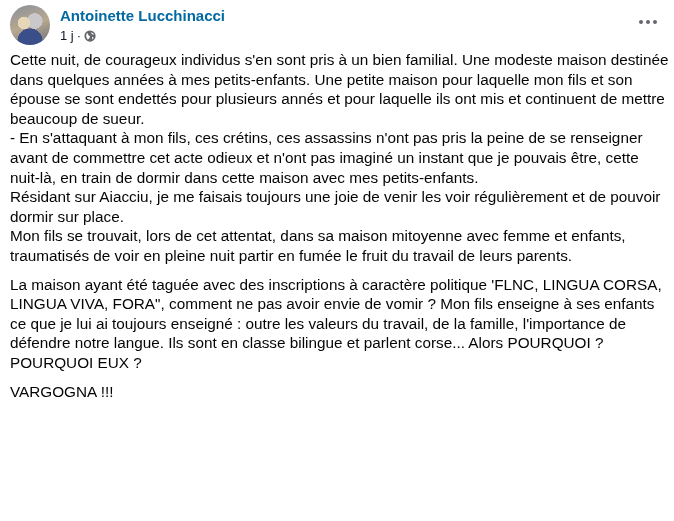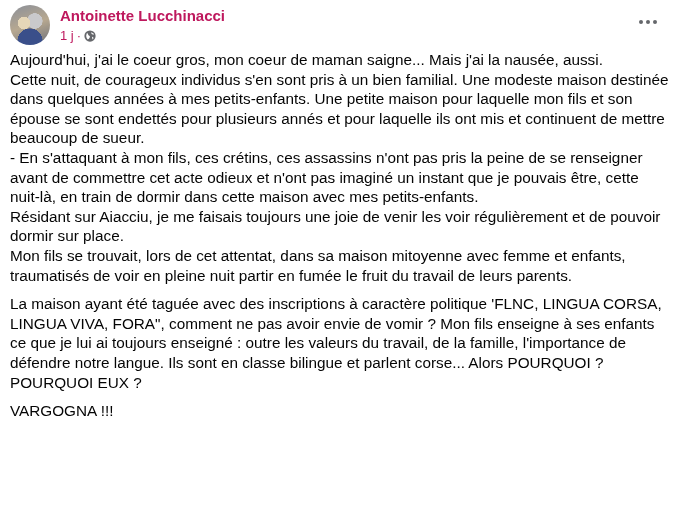--- a/index.html
+++ b/index.html
@@ -5,22 +5,22 @@
   html, body { margin: 0; padding: 0; background: #ffffff; }
   body { width: 674px; height: 521px; overflow: hidden; font-family: "Liberation Sans", sans-serif; color: #050505; }
   .post { position: relative; width: 674px; height: 521px; }
   .header { position: absolute; left: 10px; top: 4px; height: 42px; display: flex; align-items: center; }
   .avatar { width: 40px; height: 40px; border-radius: 50%; overflow: hidden; position: relative;
     background: radial-gradient(circle at 35% 45%, #e6d7b8 0 18%, transparent 19%),
                 radial-gradient(circle at 62% 40%, #c9c9cc 0 22%, transparent 23%),
                 radial-gradient(circle at 50% 90%, #3a4f8a 0 30%, transparent 31%),
                 linear-gradient(160deg, #8a8f99 0%, #b7a890 50%, #6c6f78 100%); }
   .meta { margin-left: 10px; display: flex; flex-direction: column; }
-  .author { font-weight: bold; font-size: 15px; line-height: 18px; color: #be185d; }
-  .sub { display: flex; align-items: center; font-size: 13px; color: #be185d; line-height: 16px; margin-top: 3px; }
+  .author { font-weight: bold; font-size: 15px; line-height: 18px; color: #0369a1; }
+  .sub { display: flex; align-items: center; font-size: 13px; color: #0f172a; line-height: 16px; margin-top: 3px; }
   .sub .dot { margin: 0 3px; }
   .globe { width: 12px; height: 12px; display: inline-block; }
   .more { position: absolute; right: 12px; top: 12px; width: 28px; height: 20px; display: flex; align-items: center; justify-content: center; gap: 3px; cursor: pointer; }
   .more span { width: 4px; height: 4px; border-radius: 50%; background: #65676b; display: block; }
   .body { position: absolute; left: 10px; top: 50px; width: 660px; font-size: 15.3px; line-height: 19.6px; color: #050505; }
   .body p { margin: 0; }
   .para { margin-bottom: 9px !important; }
 </style>
 </head>
 <body>
@@ -44,21 +44,20 @@
   </div>
 
   <div class="more">
     <span></span>
     <span></span>
     <span></span>
   </div>
 
   <div class="body">
     <div class="para" style="margin-bottom:9px">
-      <p>Aujourd'hui, j'ai le coeur gros, mon coeur de maman saigne... Mais j'ai la nausée, aussi.</p>
       <p>Cette nuit, de courageux individus s'en sont pris à un bien familial. Une modeste maison destinée dans quelques années à mes petits-enfants. Une petite maison pour laquelle mon fils et son épouse se sont endettés pour plusieurs annés et pour laquelle ils ont mis et continuent de mettre beaucoup de sueur.</p>
       <p>- En s'attaquant à mon fils, ces crétins, ces assassins n'ont pas pris la peine de se renseigner avant de commettre cet acte odieux et n'ont pas imaginé un instant que je pouvais être, cette nuit-là, en train de dormir dans cette maison avec mes petits-enfants.</p>
       <p>Résidant sur Aiacciu, je me faisais toujours une joie de venir les voir régulièrement et de pouvoir dormir sur place.</p>
       <p>Mon fils se trouvait, lors de cet attentat, dans sa maison mitoyenne avec femme et enfants, traumatisés de voir en pleine nuit partir en fumée le fruit du travail de leurs parents.</p>
     </div>
     <div class="para" style="margin-bottom:9px">
       <p>La maison ayant été taguée avec des inscriptions à caractère politique 'FLNC, LINGUA CORSA, LINGUA VIVA, FORA", comment ne pas avoir envie de vomir ? Mon fils enseigne à ses enfants ce que je lui ai toujours enseigné : outre les valeurs du travail, de la famille,  l'importance de défendre notre langue. Ils sont en classe bilingue et parlent corse... Alors POURQUOI ? POURQUOI EUX ?</p>
     </div>
     <div>
       <p>VARGOGNA !!!</p>

